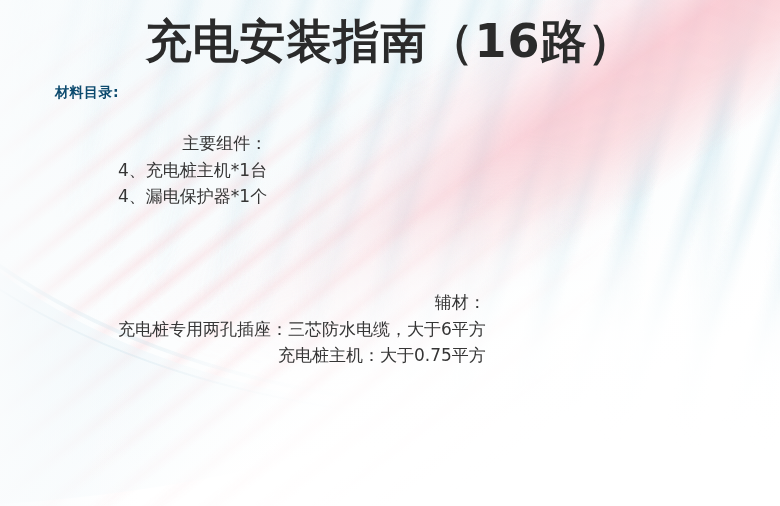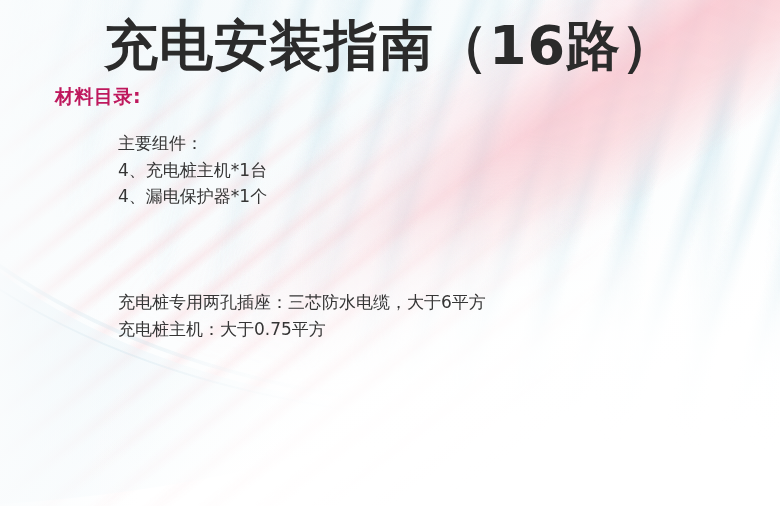--- a/index.html
+++ b/index.html
@@ -97,43 +97,44 @@
   #content {
     position: absolute;
     inset: 0;
   }
   #slide-title {
     position: absolute;
     left: 0;
     top: 14px;
     width: 780px;
     text-align: center;
-    font-size: 54px;
+    font-size: 46px;
     font-weight: bold;
     color: #2b2b2b;
     letter-spacing: 1px;
     line-height: 1.18;
     white-space: nowrap;
   }
   #section-heading {
     position: absolute;
     left: 55px;
     top: 84px;
-    font-size: 19px;
+    font-size: 14px;
     font-weight: bold;
-    color: #be185d;
+    color: #0c4a6e;
     letter-spacing: 0.5px;
   }
   .text-block {
     position: absolute;
     left: 118px;
     font-size: 17px;
     color: #353535;
     line-height: 26.5px;
     white-space: nowrap;
+    text-align: right;
   }
   #main-components-block { top: 130px; }
   #aux-materials-block  { top: 289px; }
   .text-line { display: block; }
 </style>
 </head>
 <body>
 
 <div id="slide">
 
@@ -172,18 +173,19 @@
 
     <div id="section-heading">材料目录:</div>
 
     <div class="text-block" id="main-components-block">
       <span class="text-line">主要组件：</span>
       <span class="text-line">4、充电桩主机*1台</span>
       <span class="text-line">4、漏电保护器*1个</span>
     </div>
 
     <div class="text-block" id="aux-materials-block">
+      <span class="text-line">辅材：</span>
       <span class="text-line">充电桩专用两孔插座：三芯防水电缆，大于6平方</span>
       <span class="text-line">充电桩主机：大于0.75平方</span>
     </div>
 
   </div>
 </div>
 
 </body></html>

